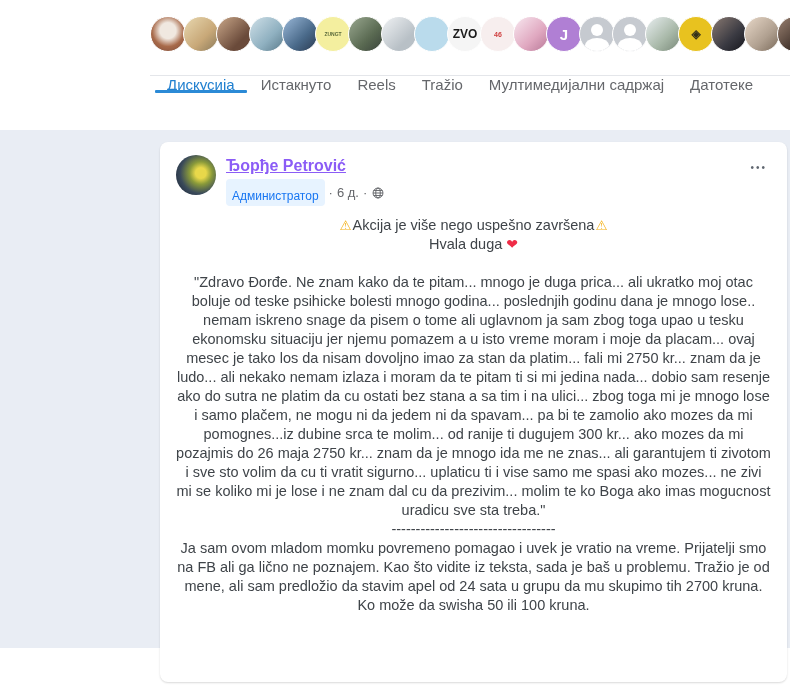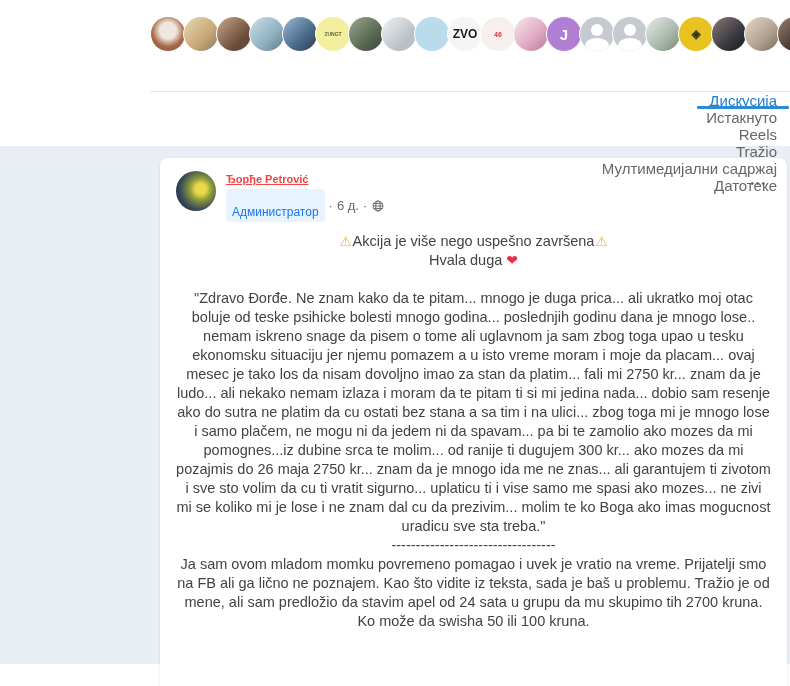--- a/index.html
+++ b/index.html
@@ -9,37 +9,37 @@
     color:#1b1f23;letter-spacing:-0.3px;}
   .avatars-row{display:flex;margin:16px 4px 0 150px;height:34px;}
   .avatar{width:34px;height:34px;border-radius:50%;margin-right:-3px;flex:none;
     border:1px solid #fff;display:flex;align-items:center;justify-content:center;
     overflow:hidden;position:relative;}
   .avatar span{font-weight:700;line-height:1;}
   .avatar.placeholder::before{content:"";position:absolute;top:7px;left:11px;width:12px;height:12px;
     border-radius:50%;background:#fff;}
   .avatar.placeholder::after{content:"";position:absolute;top:21px;left:5px;width:24px;height:16px;
     border-radius:50% 50% 0 0;background:#fff;}
-  .tabs{display:flex;align-items:flex-end;margin-left:150px;margin-top:41px;
-    border-top:1px solid #e4e6ea;height:54px;padding-left:4px;flex-direction:column;}
+  .tabs{display:flex;align-items:flex-start;margin-left:150px;margin-top:25px;
+    border-top:1px solid #e4e6ea;height:54px;padding-left:4px;}
   .tab{padding:0 13px;font-size:15px;color:#65676b;display:flex;align-items:center;
     position:relative;cursor:pointer;white-space:nowrap;}
   .tab.active{color:#2180d0;}
   .tab.active::after{content:"";position:absolute;left:1px;right:1px;bottom:0;height:3px;
     background:#2b8ad6;border-radius:1px;}
   .feed{background:#e9edf4;height:518px;padding-top:12px;box-sizing:border-box;}
   .post-card{width:627px;margin-left:160px;background:#fff;border-radius:8px;
     box-shadow:0 1px 2px rgba(0,0,0,0.15);padding-bottom:20px;min-height:520px;}
   .post-header{display:flex;padding:13px 16px 4px;position:relative;}
   .post-avatar{width:40px;height:40px;border-radius:50%;flex:none;cursor:pointer;
     background:radial-gradient(circle at 62% 45%,#e8d84a 0 16%,#8a9a3a 34%,#3a4a5a 62%,#141c2e 100%);}
   .post-meta{margin-left:10px;padding-top:2px;}
-  .author-name{font-size:11px;font-weight:700;color:#ef4444;text-decoration:underline;cursor:pointer;}
+  .author-name{font-size:16px;font-weight:700;color:#8b5cf6;text-decoration:underline;cursor:pointer;}
   .meta-row{display:flex;align-items:center;margin-top:4px;font-size:13px;color:#65676b;}
-  .admin-badge{background:#e7f3ff;color:#1876f2;font-size:12px;padding:16px 6px 3px;border-radius:4px;}
+  .admin-badge{background:#e7f3ff;color:#1876f2;font-size:12px;padding:10px 6px 3px;border-radius:4px;}
   .meta-dot{margin:0 4px;color:#65676b;}
   .globe-icon{display:inline-flex;margin-left:1px;}
   .more-button{position:absolute;right:16px;top:16px;color:#606770;font-size:10px;
     letter-spacing:2px;cursor:pointer;padding:4px;}
   .post-text{padding:6px 16px 0;font-size:14.5px;line-height:19px;color:#3f4449;}
   .post-text p{margin:0;text-align:center;}
   .post-text p.gap{margin-top:19px;}
   .warn{color:#f3b21b;font-size:13.5px;padding:0 1px;}
   .heart{color:#ef2c47;font-size:14px;}
 </style>

